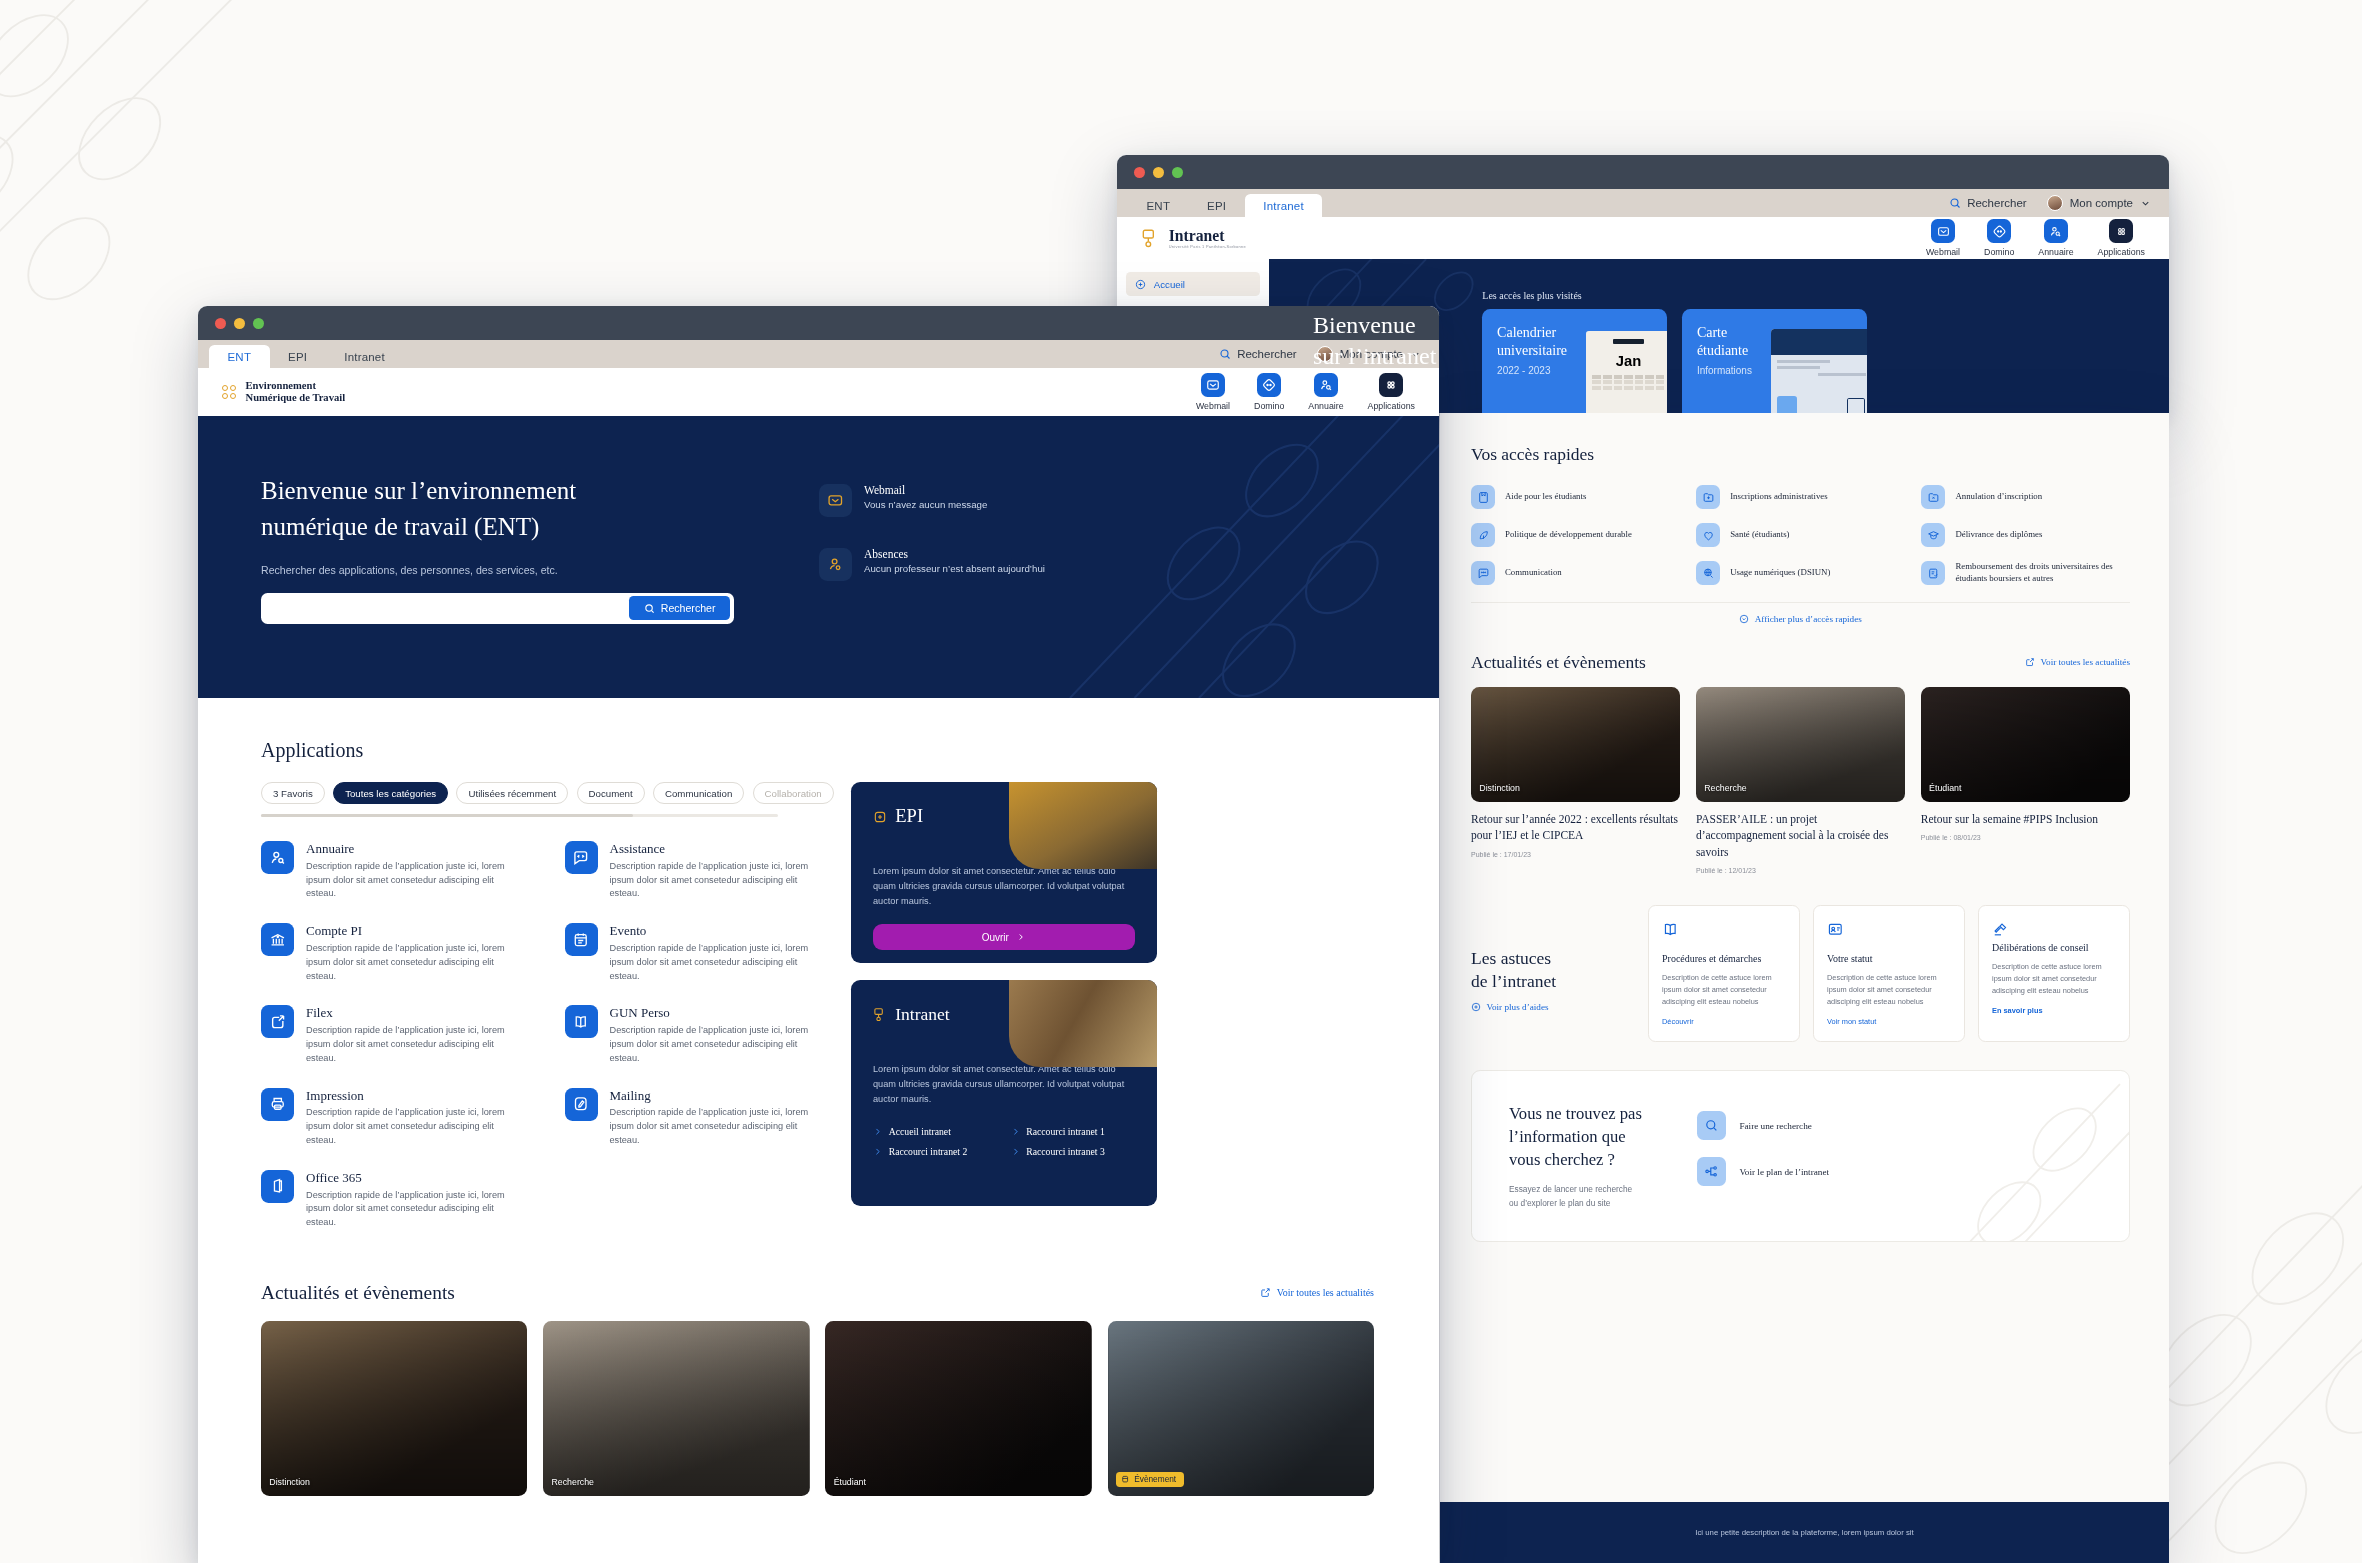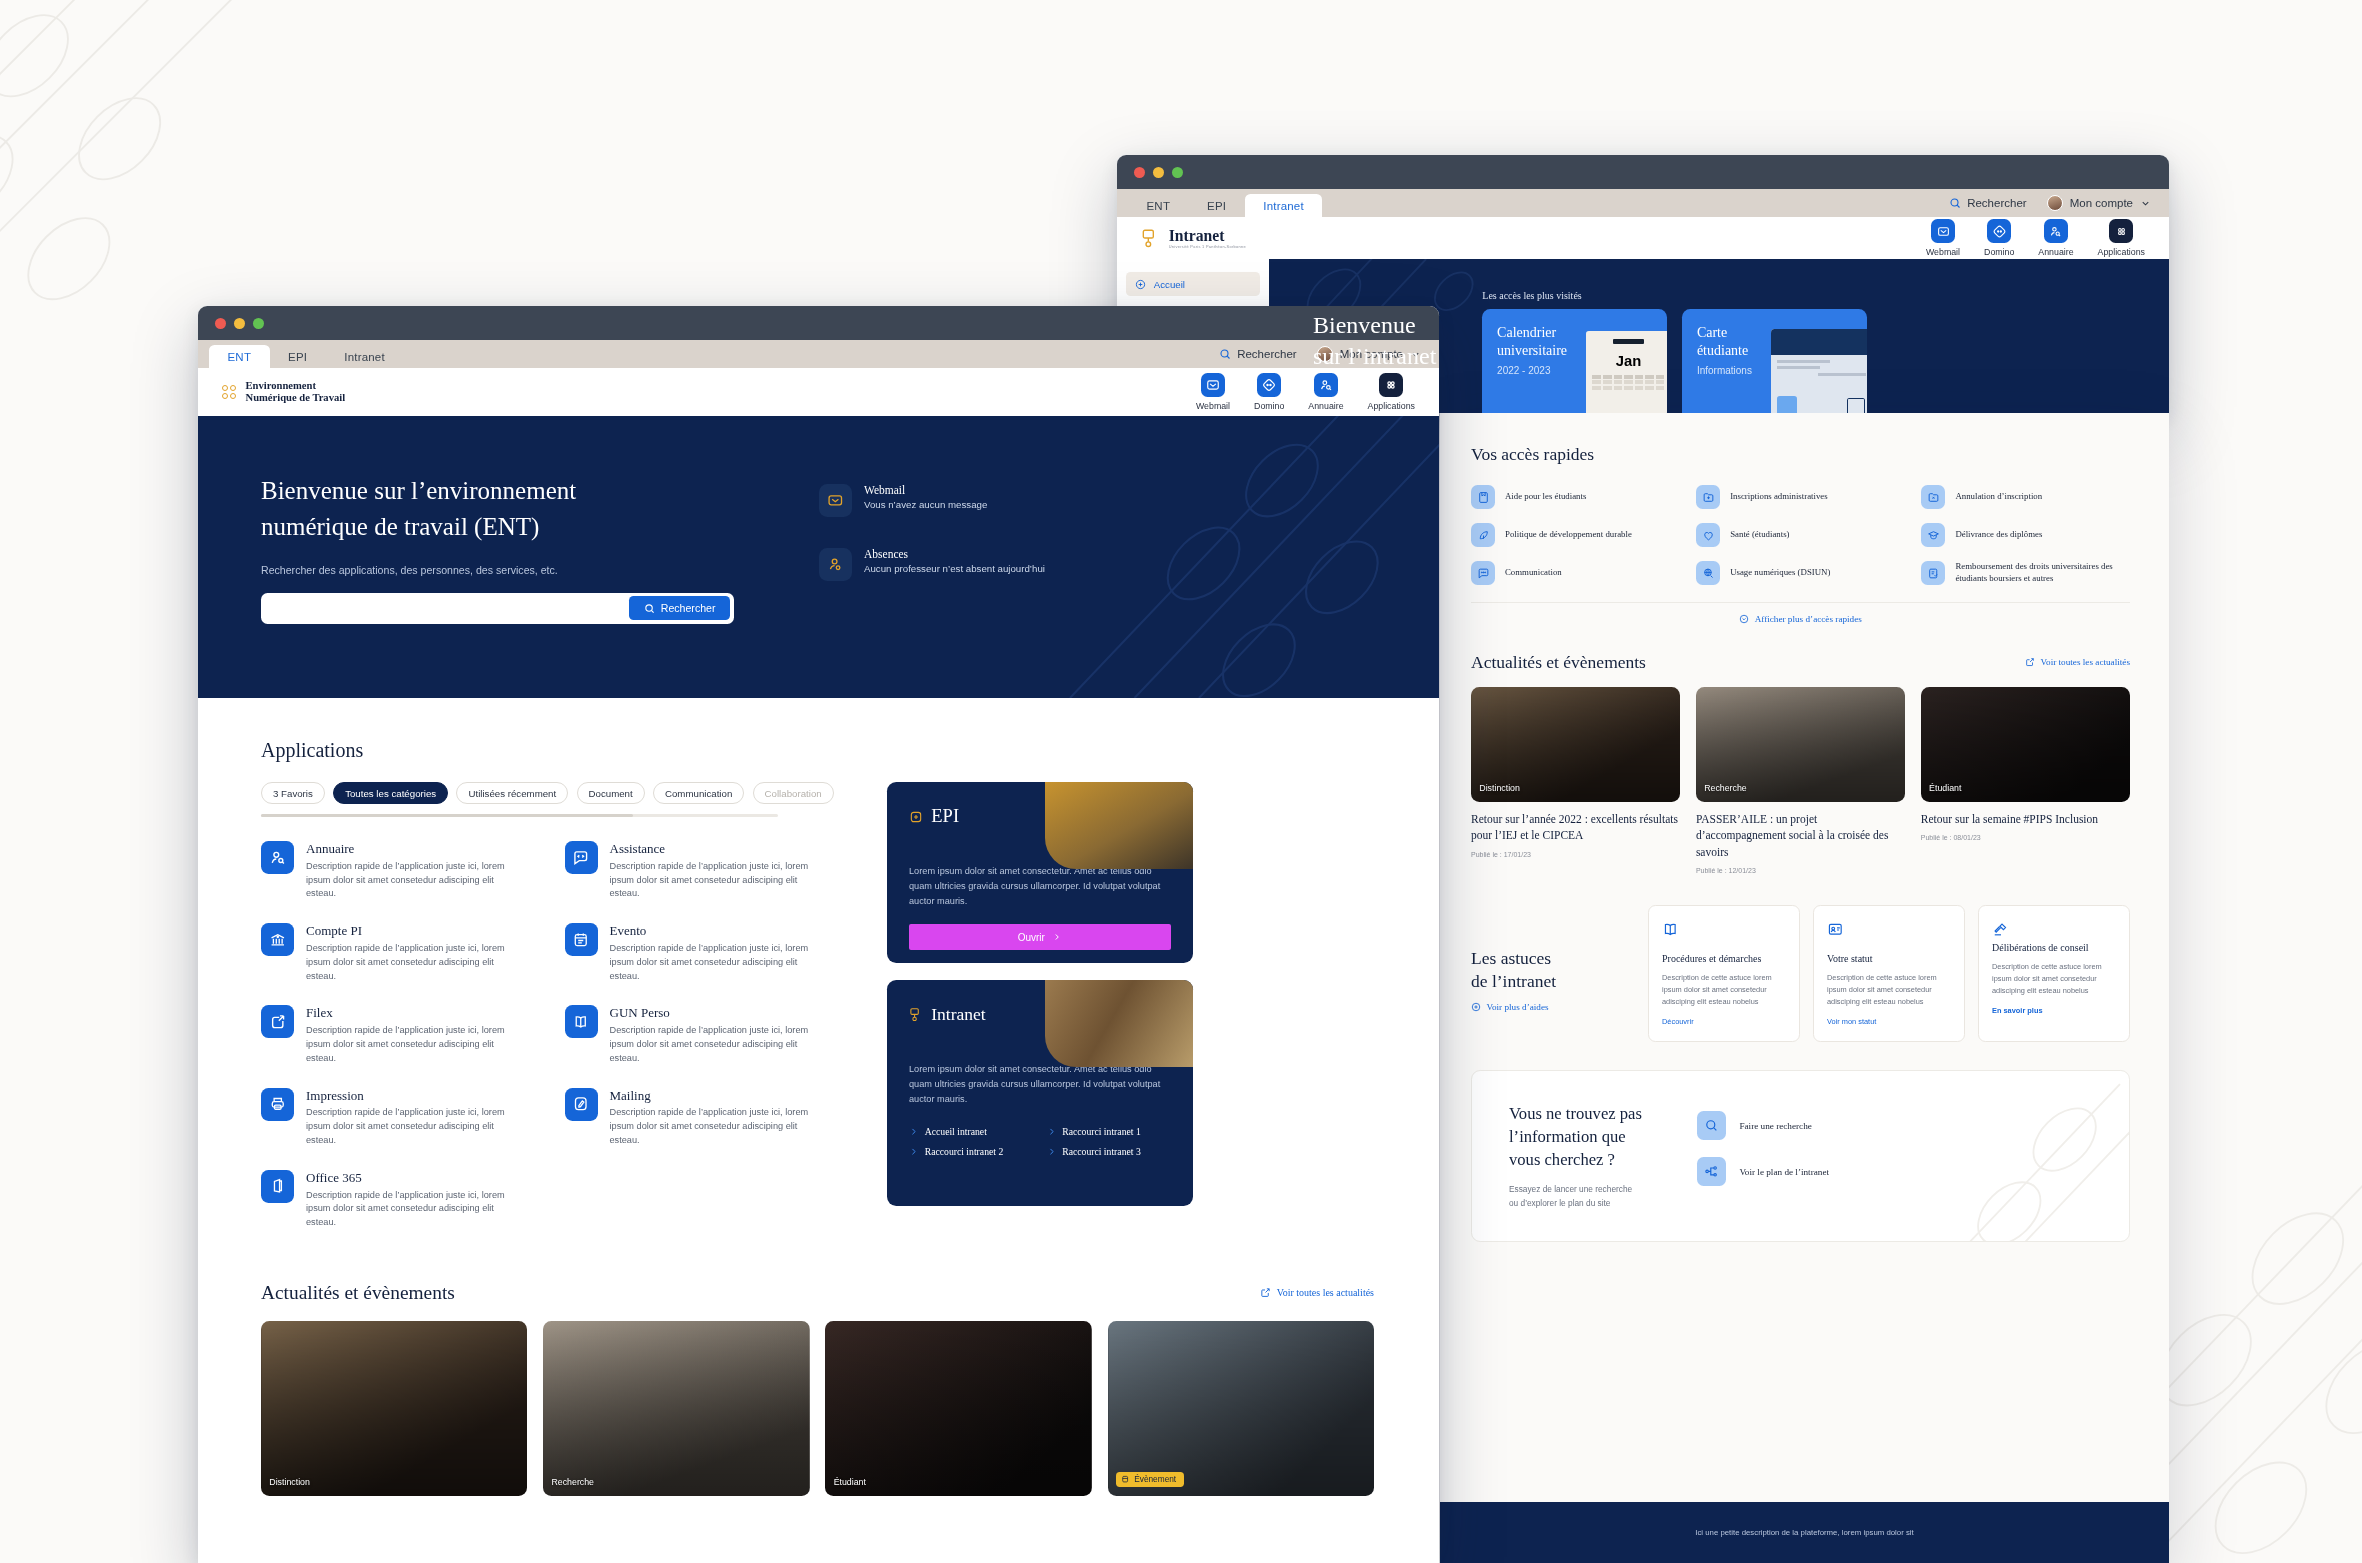--- a/index.html
+++ b/index.html
@@ -67,21 +67,21 @@
   .app { display:flex; gap:12px; }
   .app-ic { width:33px; height:33px; min-width:33px; border-radius:7.4px; background:#1565d8;
             display:flex; align-items:center; justify-content:center; }
   .app-nm { font-family:"Liberation Serif", serif; color:#14213d; font-size:13px; margin-bottom:2.8px; }
   .app-ds { font-size:9.2px; color:#5d6573; line-height:1.5; max-width:217px; }
 
   .promo { background:#0d2350; border-radius:9.2px; position:relative; overflow:hidden; }
   .promo-img { position:absolute; top:0; right:0; border-bottom-left-radius:31px; overflow:hidden; }
   .promo-ttl { font-family:"Liberation Serif", serif; color:#fff; display:flex; align-items:center; gap:8.3px; }
   .promo-txt { color:#b9c6dd; line-height:1.65; }
-  .promo-btn { background:#d946ef; color:#fff; border-radius:2px; display:flex; align-items:center;
+  .promo-btn { background:#a21caf; color:#fff; border-radius:9px; display:flex; align-items:center;
                justify-content:center; gap:7.4px; }
   .promo-links { display:grid; grid-template-columns:1fr 1fr; gap:9.2px 13px; }
   .promo-link { display:flex; align-items:center; gap:6.5px; font-family:"Liberation Serif",serif; color:#fff; font-size:9.7px; }
 
   .news-grid { display:grid; grid-template-columns:repeat(4,1fr); gap:15.7px; }
   .news-card { border-radius:8.3px; overflow:hidden; position:relative; }
   .news-tag { position:absolute; left:8.3px; bottom:8.3px; color:#fff; font-size:8.8px; text-shadow:0 0.9px 2.8px rgba(0,0,0,.6); }
   .news-tag.badge { background:#f0bc2c; color:#14213d; border-radius:3.7px; padding:2.8px 7.4px 2.8px 5.5px;
                     display:flex; align-items:center; gap:4.6px; text-shadow:none; font-size:8.3px; }
   .link-blue { color:#1565d8; display:flex; align-items:center; gap:5.5px; font-family:"Liberation Serif",serif; }
@@ -697,21 +697,21 @@
             <div class="id" style="font-size:9.7px; margin-top:2.8px;">Aucun professeur n’est absent aujourd’hui</div>
           </div>
         </div>
       </div>
     </div>
   </div>
 
   <div style="padding:41px 65px 0 63px;">
     <div class="sect-title" style="font-size:20px;">Applications</div>
 
-    <div style="display:flex; gap:54px; margin-top:20px;">
+    <div style="display:flex; gap:18px; margin-top:20px;">
       <div style="width:572px;">
         <div class="chips">
           <div class="chip">3  Favoris</div>
           <div class="chip on">Toutes les catégories</div>
           <div class="chip">Utilisées récemment</div>
           <div class="chip">Document</div>
           <div class="chip">Communication</div>
           <div class="chip fade">Collaboration</div>
         </div>
         <div class="chip-rail" style="margin-top:10px; width:517px;">

